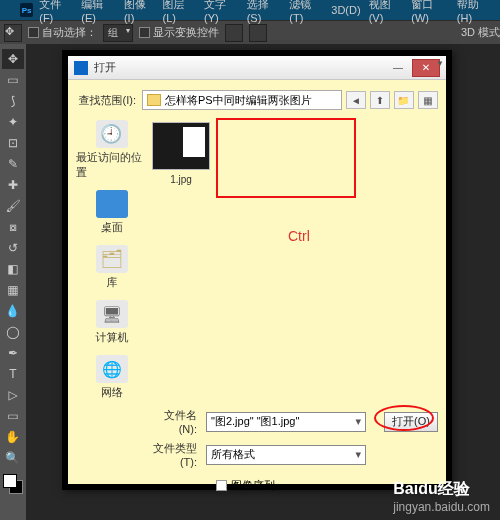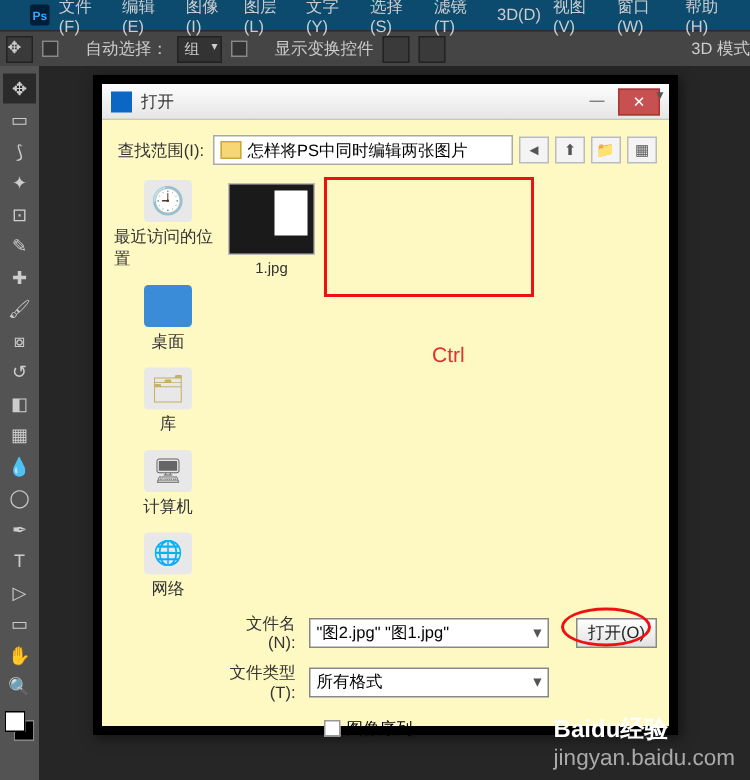--- a/index.html
+++ b/index.html
@@ -3,21 +3,21 @@
 <meta charset="utf-8">
 <style>
 *{box-sizing:border-box;margin:0;padding:0;font-family:"Microsoft YaHei",SimSun,sans-serif;font-size:11px}
 body{background:#535353;width:500px;height:520px;overflow:hidden;position:relative}
 .menubar{background:#0c4a6e;height:20px;display:flex;align-items:center;padding-left:20px;color:#ccc}
 .ps-logo{width:14px;height:14px;background:#001e36;color:#31a8ff;display:flex;align-items:center;justify-content:center;font-size:8px;font-weight:bold;margin-right:6px;border-radius:2px}
 .menubar span{margin-right:8px;cursor:default}
 .optbar{background:#454545;height:24px;border-top:1px solid #2a2a2a;display:flex;align-items:center;padding-left:4px;color:#ccc;gap:6px}
 .opt-sel{background:#333;border:1px solid #222;padding:1px 14px 1px 4px;color:#ccc;font-size:10px;position:relative}
 .opt-sel:after{content:"▾";position:absolute;right:2px;font-size:8px}
-.chk{display:inline-flex;align-items:center;gap:18px}
+.chk{display:inline-flex;align-items:center;gap:3px}
 .chk-box{width:11px;height:11px;border:1px solid #888;background:#333;display:inline-block}
 .opt-ico{width:18px;height:18px;background:#3a3a3a;border:1px solid #222}
 .sp{flex:1}
 .toolcol{position:absolute;left:0;top:44px;width:26px;background:#535353;padding-top:4px}
 .tool{width:22px;height:20px;margin:1px auto;display:flex;align-items:center;justify-content:center;color:#ccc;font-size:12px;cursor:pointer}
 .tool.sel{background:#2a2a2a}
 .swatch{margin:6px auto;width:20px;height:20px;position:relative}
 .swatch .fg{width:14px;height:14px;background:#fff;border:1px solid #000;position:absolute;left:0;top:0}
 .swatch .bg{width:14px;height:14px;background:#000;border:1px solid #888;position:absolute;right:0;bottom:0}
 .canvas{position:absolute;left:26px;top:44px;right:0;bottom:0;background:#262626}
@@ -59,21 +59,21 @@
 .brow{display:flex;align-items:center;margin-bottom:6px}
 .brow-lbl{width:60px;text-align:right;color:#333;padding-right:9px}
 .combo{width:160px;height:20px;border:1px solid #888;background:#fff;padding:0 4px;display:flex;align-items:center;position:relative}
 .combo:after{content:"▾";position:absolute;right:4px;color:#555}
 .dbtn{width:54px;height:20px;border:1px solid #888;background:linear-gradient(#fefefe,#e2e2e2);margin-left:18px;display:flex;align-items:center;justify-content:center;color:#222;cursor:pointer}
 .circle{position:absolute;width:60px;height:26px;border:2px solid #e11;border-radius:50%;right:4px;top:-3px;pointer-events:none}
 .openwrap{position:relative}
 .chkrow{margin-top:10px;margin-left:70px;display:flex;align-items:center;gap:4px}
 .watermark{position:absolute;right:10px;bottom:6px;color:#e5e5e5;font-size:14px}
 .watermark b{color:#fff;font-size:16px}
-.wm-sub{font-size:15px;color:#aaa;text-align:right}
+.wm-sub{font-size:12px;color:#aaa;text-align:right}
 .dd{position:absolute;right:2px;top:3px;color:#555;font-size:8px}
 </style>
 </head>
 <body>
 
 <div class="menubar">
   <div class="ps-logo">Ps</div>
   <span>文件(F)</span>
   <span>编辑(E)</span>
   <span>图像(I)</span>

